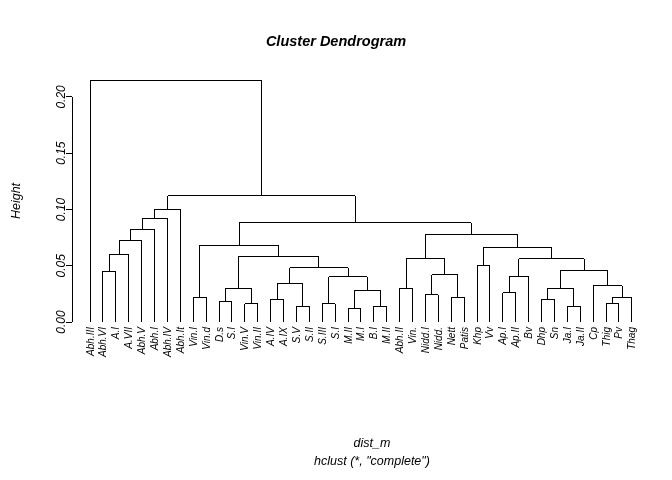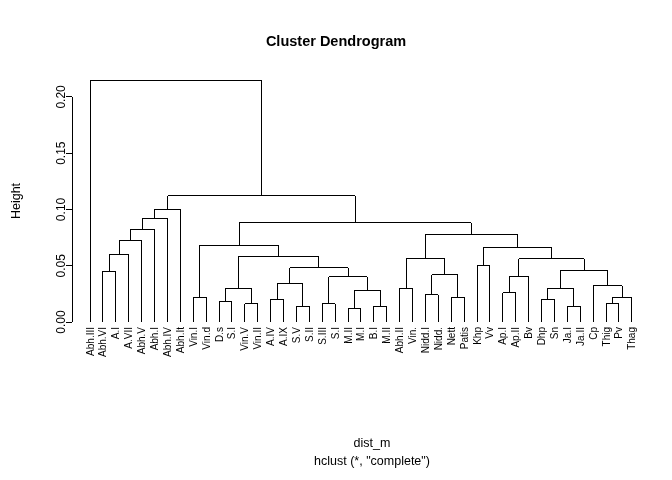--- a/index.html
+++ b/index.html
@@ -12,20 +12,21 @@
     width: 672px;
     height: 480px;
     overflow: hidden;
     font-family: "Liberation Sans", sans-serif;
     color: #000000;
   }
   #plot-root {
     position: relative;
     width: 672px;
     height: 480px;
+    font-style: italic;
   }
   svg#dendro-svg {
     display: block;
     width: 672px;
     height: 480px;
   }
   .plot-title {
     font-family: "Liberation Sans", sans-serif;
     font-size: 14.5px;
     font-weight: bold;

